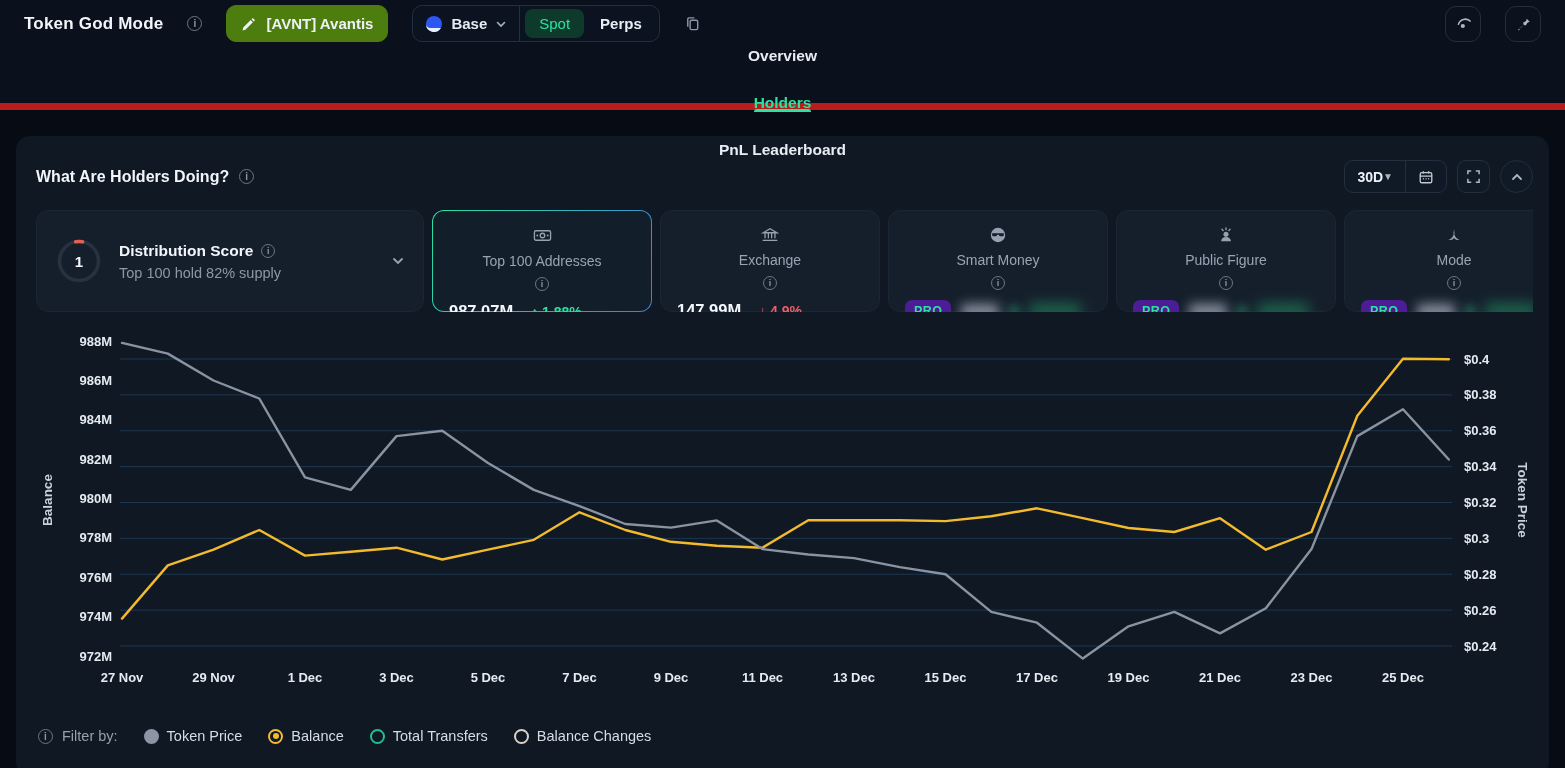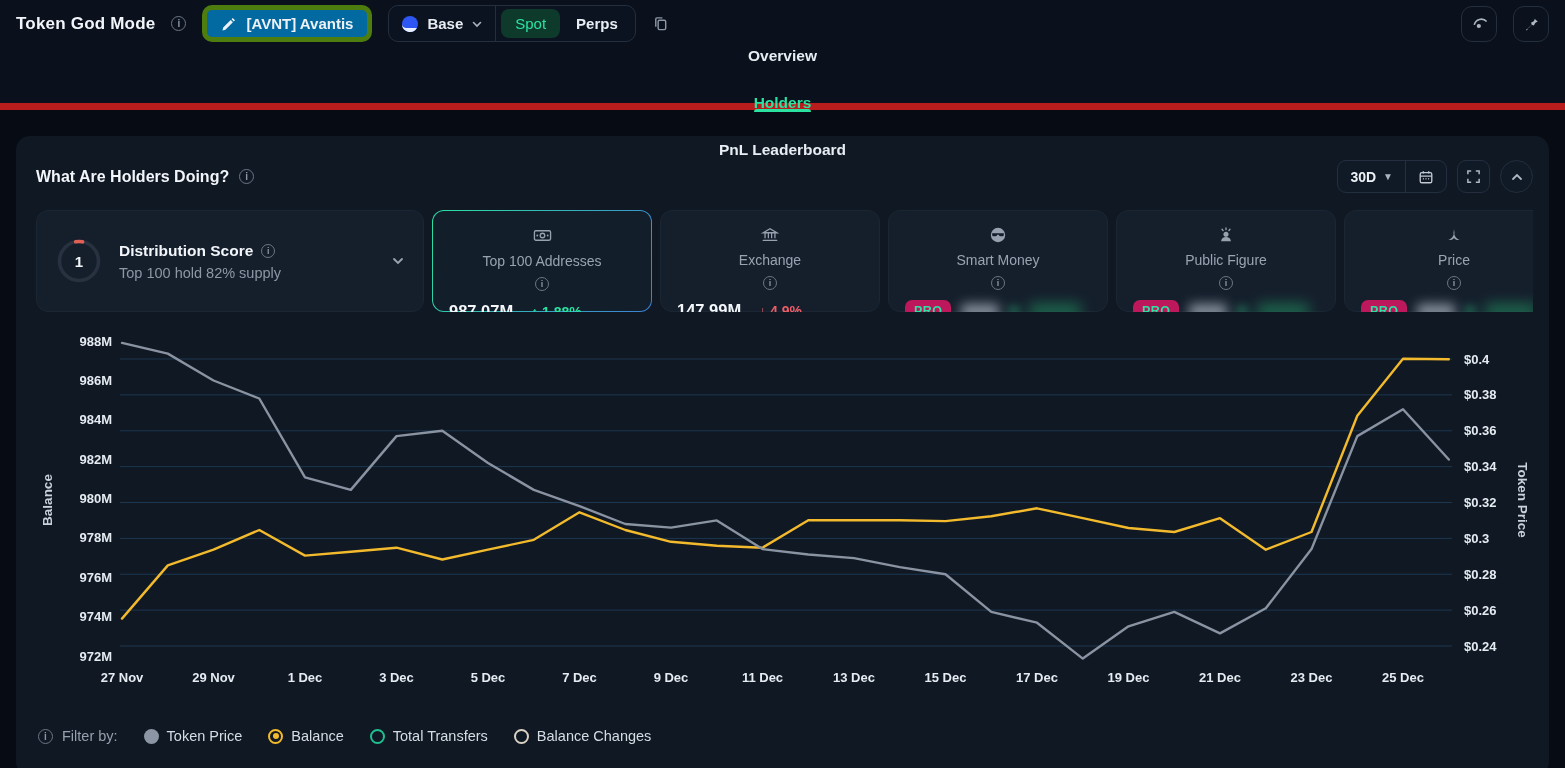--- a/index.html
+++ b/index.html
@@ -7,32 +7,32 @@
   body {
     background:#070c14;
     font-family:"Liberation Sans", sans-serif;
     color:#e8edf3;
     -webkit-font-smoothing:antialiased;
   }
   svg { display:block; }
 
   
   .topbar {
-    height:47px; display:flex; align-items:center; gap:16px;
-    padding:0 16px; background:#0a111c;
+    height:47px; display:flex; align-items:center; gap:24px;
+    padding:0 24px; background:#0a111c;
   }
   .app-title { font-size:17px; font-weight:700; color:#f2f5f9; letter-spacing:.2px; }
   .info-i {
     display:inline-flex; align-items:center; justify-content:center;
     width:15px; height:15px; border:1.4px solid #6b7685; border-radius:50%;
     color:#8b95a4; font-size:10px; font-weight:700; font-style:normal; flex:0 0 auto;
   }
   .pill {
     display:flex; align-items:center; gap:9px; height:37px;
-    border:5px solid #4d7c0f; border-radius:10px; background:#0369a1;
+    border:1px solid #4d7c0f; border-radius:10px; background:#4d7c0f;
     padding:0 14px; font-size:15px; color:#eef2f6; font-weight:600;
   }
   .hdr-group {
     display:flex; align-items:center; height:37px;
     border:1px solid #232e3e; border-radius:10px; background:#0c1320;
   }
   .hdr-group .chain { display:flex; align-items:center; gap:8px; padding:0 12px; font-size:15px; font-weight:600; }
   .vdiv { width:1px; height:100%; background:#232e3e; }
   .seg { display:flex; align-items:center; height:100%; padding:0 3px; }
   .seg-spot {
@@ -65,21 +65,21 @@
     background:#0f1823; border-radius:14px; padding:24px 16px 0 20px;
     height:640px;
   }
   .panel-head { display:flex; align-items:center; }
   .panel-title { font-size:16px; font-weight:700; color:#f2f5f9; margin-right:10px; }
   .panel-ctrls { margin-left:auto; display:flex; align-items:center; gap:10px; }
   .range-group {
     display:flex; align-items:center; height:33px;
     border:1px solid #232e3e; border-radius:9px; background:#101a27;
   }
-  .range-label { display:flex; align-items:center; gap:7px; padding:0 12px; font-size:14px; font-weight:700; color:#eef2f6; }
+  .range-label { display:flex; align-items:center; gap:0; padding:0 12px; font-size:14px; font-weight:700; color:#eef2f6; }
   .caret { font-size:10px; color:#aab3c0; }
   .range-cal { padding:0 12px; display:flex; align-items:center; color:#c3cad4; }
   .btn-sq { width:33px; height:33px; border:1px solid #232e3e; border-radius:9px; background:#101a27;
     display:flex; align-items:center; justify-content:center; color:#aeb7c4; }
   .btn-rd { border-radius:50%; }
 
   
   .cards-clip { overflow:hidden; margin-top:17px; height:102px; }
   .cards { display:flex; gap:8px; height:102px; }
   .card {
@@ -100,21 +100,21 @@
   .card-value { font-size:16.5px; font-weight:700; color:#f4f7fa; }
   .chg { font-size:14px; font-weight:600; }
   .chg.up { color:#2be3a1; }
   .chg.down { color:#ee5d68; }
   .dist-body { display:flex; flex-direction:column; gap:5px; }
   .dist-title { display:flex; align-items:center; gap:8px; font-size:15.5px; font-weight:700; color:#f2f5f9; }
   .dist-sub { font-size:14.5px; color:#8d97a6; }
   .dist-caret { margin-left:auto; color:#9aa4b2; }
   .pro-row { display:flex; align-items:center; gap:10px; margin-top:9px; height:24px; }
   .pro-badge {
-    background:#be185d; color:#2be3a1; font-weight:700; font-size:12.5px;
+    background:#4c1d95; color:#2be3a1; font-weight:700; font-size:12.5px;
     border-radius:7px; padding:4px 9px; letter-spacing:.4px;text-decoration:underline;
   }
   .blur-a { width:38px; height:15px; background:#9aa3b0; border-radius:4px; filter:blur(6px); opacity:.85; }
   .blur-b { width:10px; height:10px; background:#2a9a6d; border-radius:3px; filter:blur(5px); opacity:.7; }
   .blur-c { width:52px; height:14px; background:#1f7d57; border-radius:4px; filter:blur(7px); opacity:.8; }
 
   
   .chart-wrap { position:relative; height:392px; margin-top:10px;text-align:center; }
   
   .filter-row { display:flex; align-items:center; gap:26px; padding:14px 2px 0 2px; }
@@ -323,21 +323,21 @@
         </div>
 
         <div class="card card-sm">
           <div class="card-title-row">
             <span>
               <svg width="18" height="18" viewBox="0 0 20 20" fill="#97a1af">
                   <path d="M3.5 15.5c2.3-.7 4.2-2.2 5.3-4.2L10 8.2l1.2 3.1c1.1 2 3 3.5 5.3 4.2-2.4.4-4.6-.2-6-1.7l-.5-.5-.5.5c-1.4 1.5-3.6 2.1-6 1.7z"></path>
                   <path d="M9.3 8.5L10 3.5l.7 5z"></path>
                 </svg>
             </span>
-            <span>Price</span>
+            <span>Mode</span>
             <span class="info-i">i</span>
           </div>
           <div class="pro-row">
             <span class="pro-badge">PRO</span>
             <span class="blur-a"></span>
             <span class="blur-b"></span>
             <span class="blur-c"></span>
           </div>
         </div>
 

